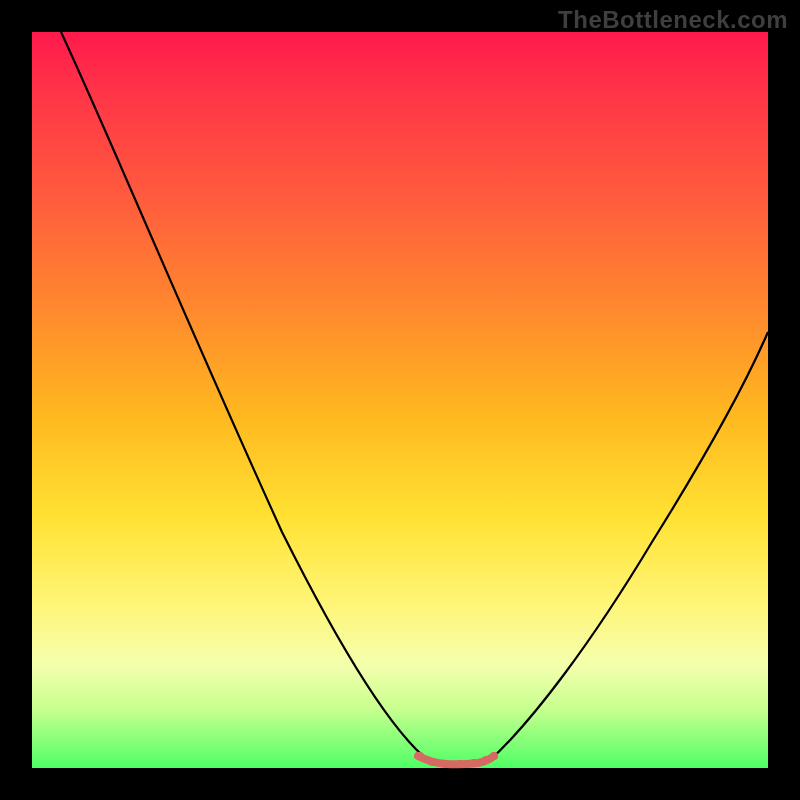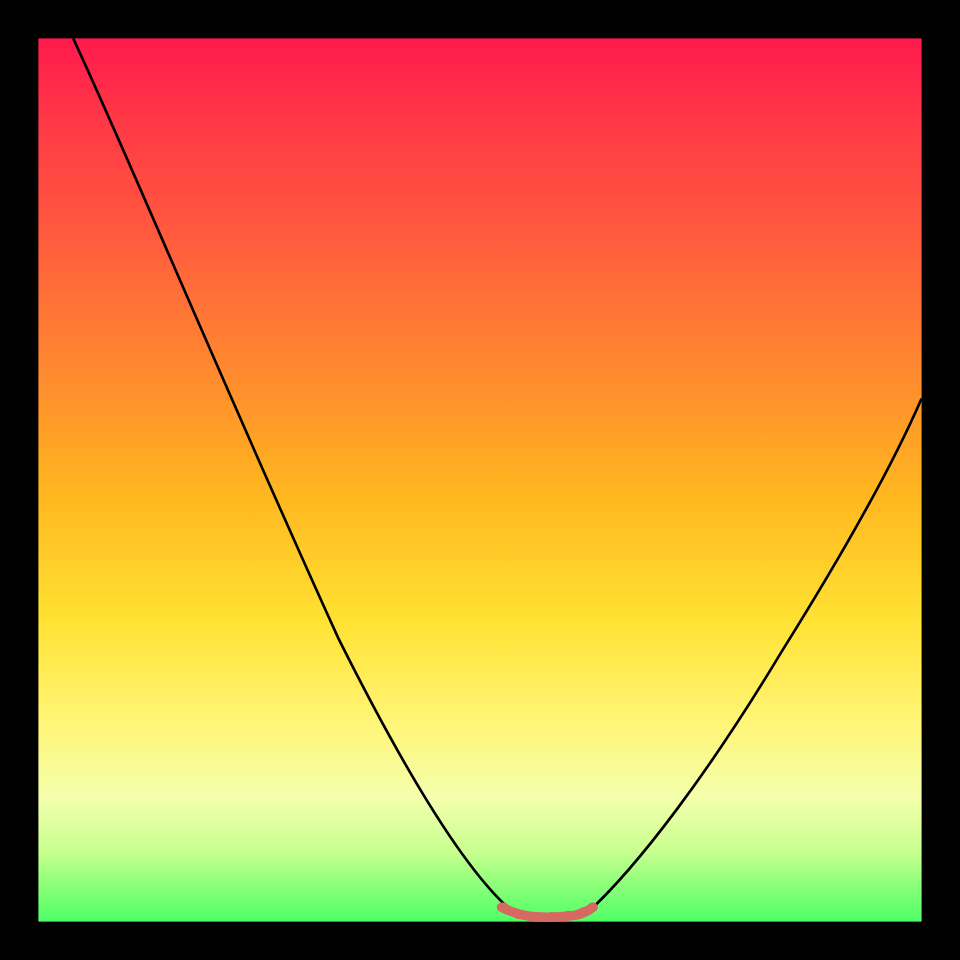--- a/index.html
+++ b/index.html
@@ -56,20 +56,21 @@
     width: 736px;
     height: 736px;
     overflow: visible;
   }
 </style>
 </head>
 <body>
 
 <div class="frame">
 
+  <div class="watermark">TheBottleneck.com</div>
 
   <div class="plot-area">
     <svg class="curves" viewBox="0 0 736 736">
 
       <path d="M 29 0
                C 80 110, 150 280, 250 500
                C 310 620, 360 700, 398 730" fill="none" stroke="#000" stroke-width="2.2"></path>
 
       <path d="M 456 730
                C 500 690, 560 610, 620 510

